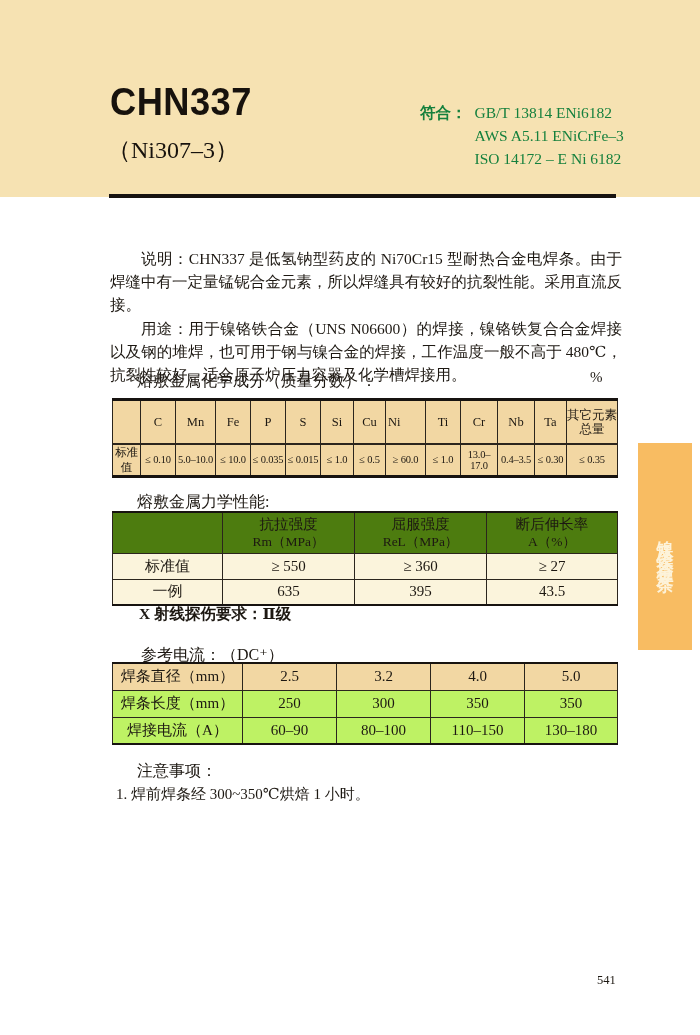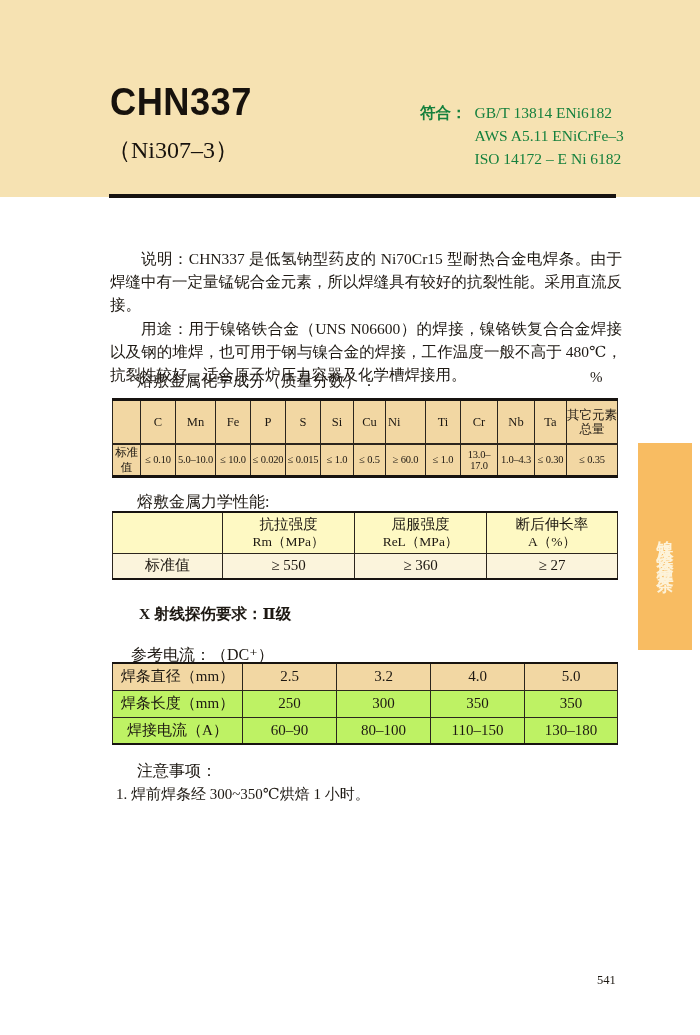--- a/index.html
+++ b/index.html
@@ -61,21 +61,21 @@
   .chem-table td { background:#f2d7a3; }
   .chem-table tr.chem-head td { height:44px; font-size:12.5px; line-height:14px;
     border-bottom:2px solid #2b251d; }
   .chem-table tr.chem-vals td { height:28px; font-size:10.5px; letter-spacing:-0.2px; }
   .chem-table td.al-left { text-align:left; padding-left:2px; }
   .chem-table tr.chem-vals td.row-label { font-size:11.5px; }
 
   
   .mech-table { position:absolute; left:112px; top:511px; width:505px;
     border-top:2px solid #171310; border-bottom:2px solid #171310; }
-  .mech-table tr.mech-head td { background:#fef9c3; height:41px;
+  .mech-table tr.mech-head td { background:#4d7c0f; height:41px;
     font-size:14.5px; line-height:18px; }
   .mech-table tr.mech-row td { background:#fbf4dc; height:26px; font-size:15px; }
   .mech-head .h2 { font-size:13.5px; display:block; }
 
   .xray-line { position:absolute; left:139px; top:604px; font-size:15.5px;font-weight:bold; }
 
   
   .cur-table { position:absolute; left:112px; top:662px; width:505px;
     border-top:2px solid #171310; border-bottom:2px solid #171310; }
   .cur-table td { height:27px; font-size:15px; background:#bef264; }
@@ -159,28 +159,28 @@
     <td>Cr</td>
     <td>Nb</td>
     <td>Ta</td>
     <td>其它元素总量</td>
   </tr>
   <tr class="chem-vals">
     <td class="row-label">标准值</td>
     <td>≤ 0.10</td>
     <td>5.0–10.0</td>
     <td>≤ 10.0</td>
-    <td>≤ 0.020</td>
+    <td>≤ 0.035</td>
     <td>≤ 0.015</td>
     <td>≤ 1.0</td>
     <td>≤ 0.5</td>
     <td>≥ 60.0</td>
     <td>≤ 1.0</td>
     <td>13.0–17.0</td>
-    <td>1.0–4.3</td>
+    <td>0.4–3.5</td>
     <td>≤ 0.30</td>
     <td>≤ 0.35</td>
   </tr>
 </tbody>
   </table>
 
 <div class="sec-title" style="left:137px; top:492px;">熔敷金属力学性能:</div>
 
 <table class="mech-table">
   <colgroup>
@@ -204,26 +204,32 @@
       <span>断后伸长率</span>
       <span class="h2">A（%）</span>
     </td>
   </tr>
   <tr class="mech-row">
     <td>标准值</td>
     <td>≥ 550</td>
     <td>≥ 360</td>
     <td>≥ 27</td>
   </tr>
+  <tr class="mech-row">
+    <td>一例</td>
+    <td>635</td>
+    <td>395</td>
+    <td>43.5</td>
+  </tr>
 </tbody>
   </table>
 
 <div class="xray-line">X 射线探伤要求：Ⅱ级</div>
 
-<div class="sec-title" style="left:131px; top:645px;">参考电流：（DC⁺）</div>
+<div class="sec-title" style="left:141px; top:645px;">参考电流：（DC⁺）</div>
 
 <table class="cur-table">
   <colgroup>
     <col style="width:130px">
       <col style="width:94px">
       <col style="width:94px">
       <col style="width:94px">
       <col style="width:93px">
   </colgroup>
   <tbody>

